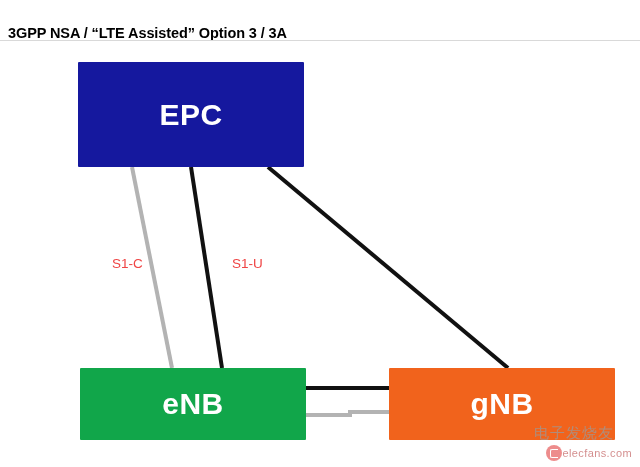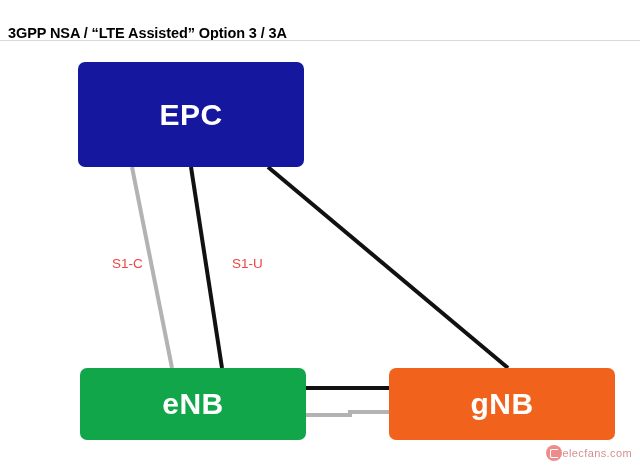--- a/index.html
+++ b/index.html
@@ -42,21 +42,21 @@
   }
   svg.links {
     position: absolute;
     left: 0;
     top: 0;
     width: 640px;
     height: 467px;
   }
   .node {
     position: absolute;
-    border-radius: 7px;
+    border-radius: 1px;
     display: flex;
     align-items: center;
     justify-content: center;
     color: #ffffff;
     font-weight: bold;
     font-size: 30px;
     letter-spacing: 0.5px;
     box-sizing: border-box;
   }
   .node-epc {
@@ -163,19 +163,20 @@
     <span>eNB</span>
   </div>
 
   <div class="node node-gnb">
     <span>gNB</span>
   </div>
 
   <div class="edge-label label-s1c">S1-C</div>
   <div class="edge-label label-s1u">S1-U</div>
 
+  <div class="wm-cn">电子发烧友</div>
 
   <div class="watermark">
     <span class="wm-logo"></span>
     <span class="wm-text">elecfans.com</span>
   </div>
 
 </div>
 
 </body></html>

